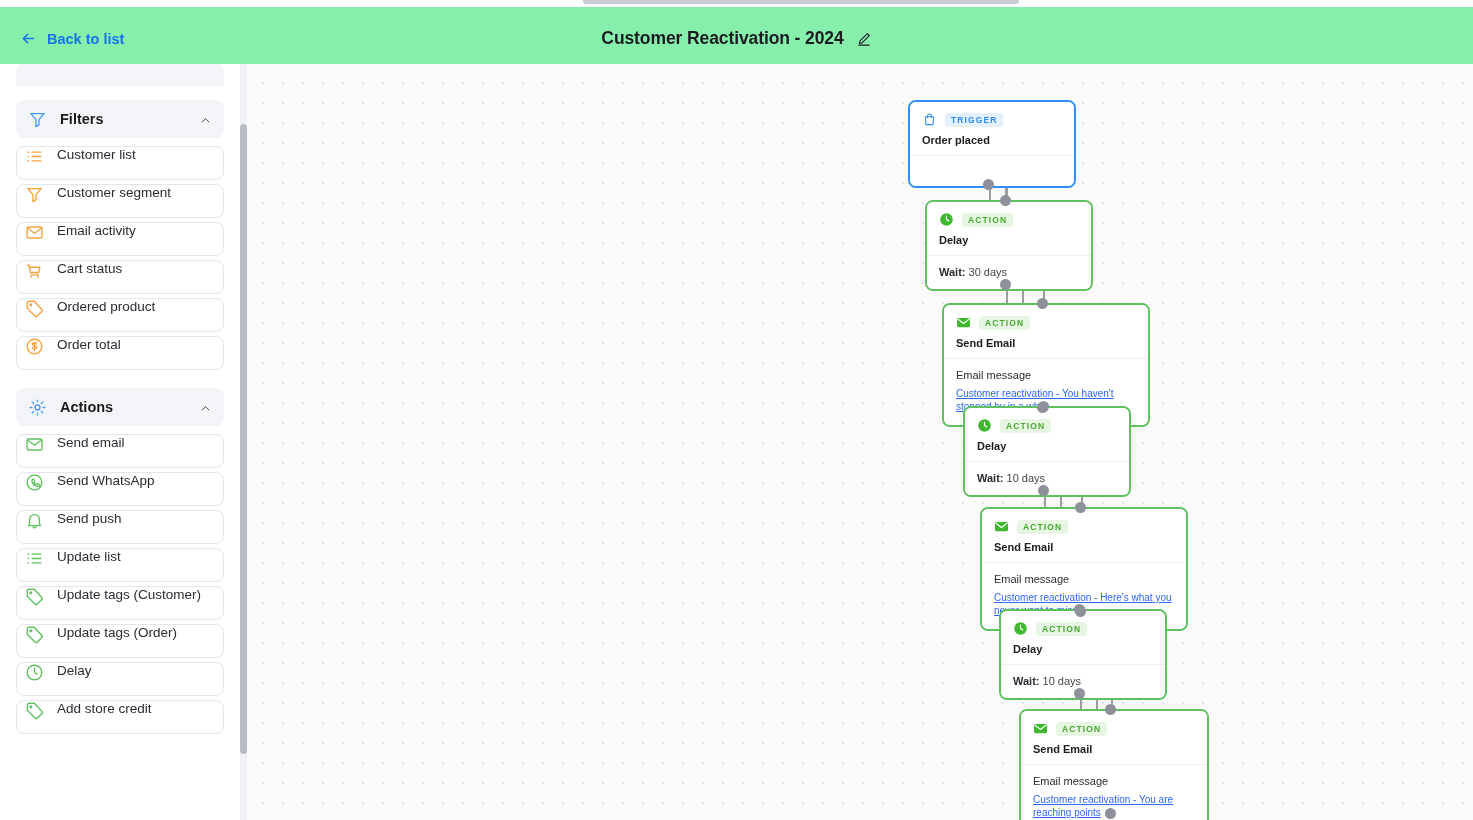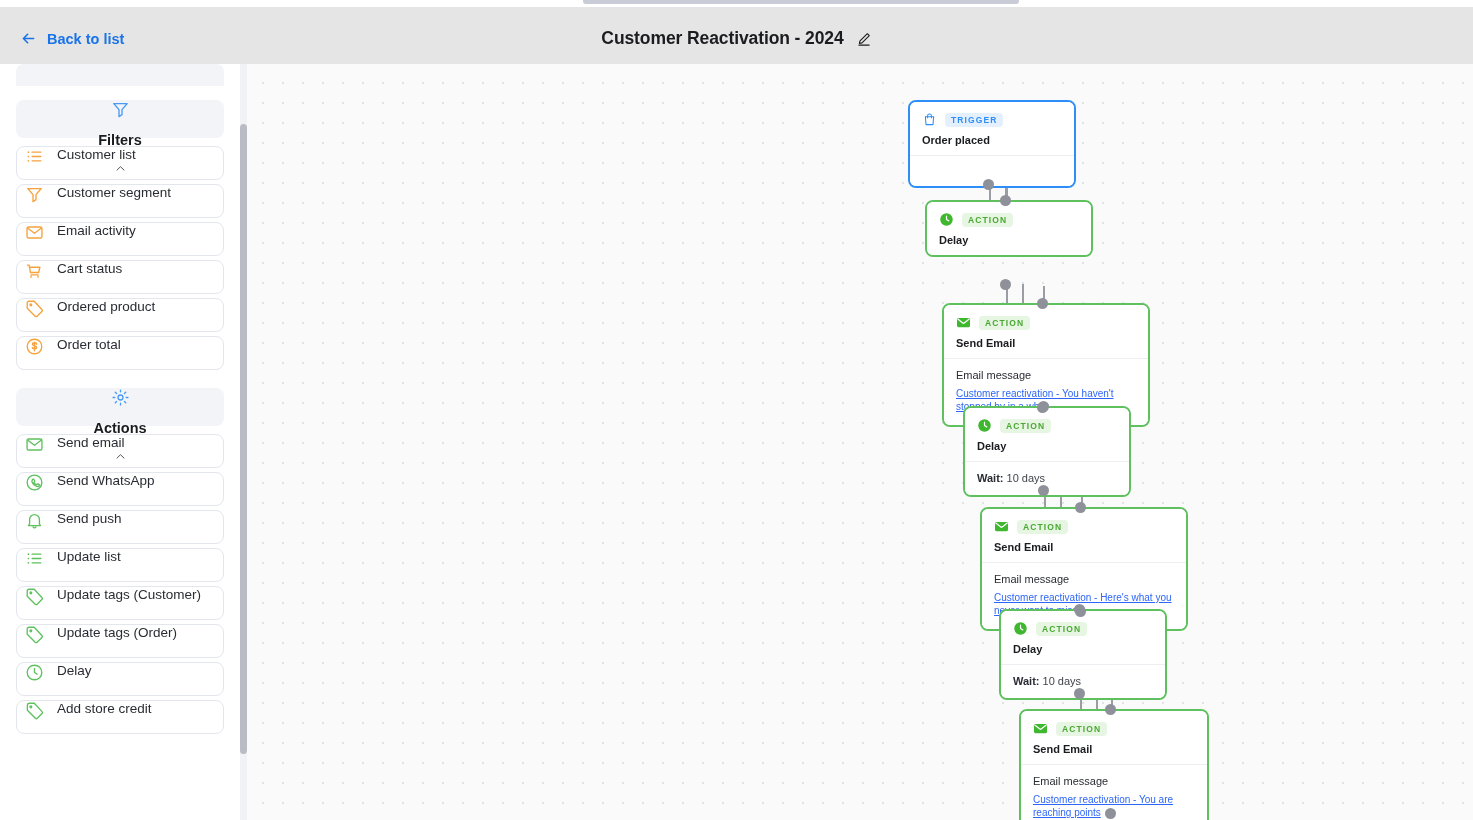--- a/index.html
+++ b/index.html
@@ -16,21 +16,21 @@
   .top-strip {
     position: absolute; top: 0; left: 583px;
     width: 436px; height: 4px;
     background: #c9ccd6; border-radius: 0 0 3px 3px;
   }
 
   
   .header {
     position: absolute; top: 7px; left: 0;
     width: 1473px; height: 64px;
-    background: #e5e5e5;
+    background: #86efac;
     border-bottom: 1px solid #e7eaf0;
     display: flex; align-items: center;
   }
   .back-link {
     position: absolute; left: 14px;
     display: flex; align-items: center; gap: 10px;
     color: #1a73e8; font-size: 14.5px; font-weight: 700;
     cursor: pointer; padding: 6px 6px; border-radius: 4px;
   }
   .back-arrow { display: block; width: 17px; height: 17px; }
@@ -50,21 +50,21 @@
   }
   .sidebar-scroll { position: relative; }
   .panel-stub {
     height: 22px; margin: 0 0 14px 0;
     background: #f3f4f7; border-radius: 8px 8px 0 0;
   }
   .group-header {
     display: flex; align-items: center; gap: 13px;
     height: 38px; padding: 0 12px;
     background: #f3f4f7; border-radius: 8px;
-    cursor: pointer; margin-bottom: 8px; flex-direction: column;
+    cursor: pointer; margin-bottom: 8px;
   }
   .group-title { flex: 1; font-size: 14.5px; font-weight: 700; color: #1b1c20; }
   .chev { width: 13px; height: 13px; display: block; }
   .group-icon { width: 19px; height: 19px; display: block; flex: none; }
 
   .item {
     display: flex; align-items: flex-start; gap: 13px;
     height: 34px; margin-bottom: 4px; padding: 0 8px;
     background: #ffffff; border: 1px solid #e3e6ec; border-radius: 8px;
     cursor: pointer;
@@ -348,20 +348,23 @@
           <div class="node-head">
             <div class="badge-row">
               <span class="badge-icon"><svg viewBox="0 0 24 24" width="100%" height="100%">
                   <circle cx="12" cy="12" r="10" fill="#3fb72e"></circle>
                   <path d="M12 6.4V12l3.6 2.2" fill="none" stroke="#ffffff" stroke-width="1.9" stroke-linecap="round" stroke-linejoin="round"></path>
                 </svg></span>
               <span class="badge action-badge">ACTION</span>
             </div>
             <div class="node-name">Delay</div>
           </div>
+          <div class="node-body">
+            <div class="wait-line"><span class="wait-key">Wait:</span> <span class="wait-val">30 days</span></div>
+          </div>
         </div>
         <div class="node" style="left: 695px; top: 239px; width: 208px;">
           <div class="node-head">
             <div class="badge-row">
               <span class="badge-icon"><svg viewBox="0 0 24 24" width="100%" height="100%">
                   <rect x="1.6" y="4.6" width="20.8" height="14.8" rx="2.2" fill="#3fb72e"></rect>
                   <path d="M2.8 6.4L12 13.6l9.2-7.2" fill="none" stroke="#ffffff" stroke-width="1.9" stroke-linecap="round" stroke-linejoin="round"></path>
                 </svg></span>
               <span class="badge action-badge">ACTION</span>
             </div>

